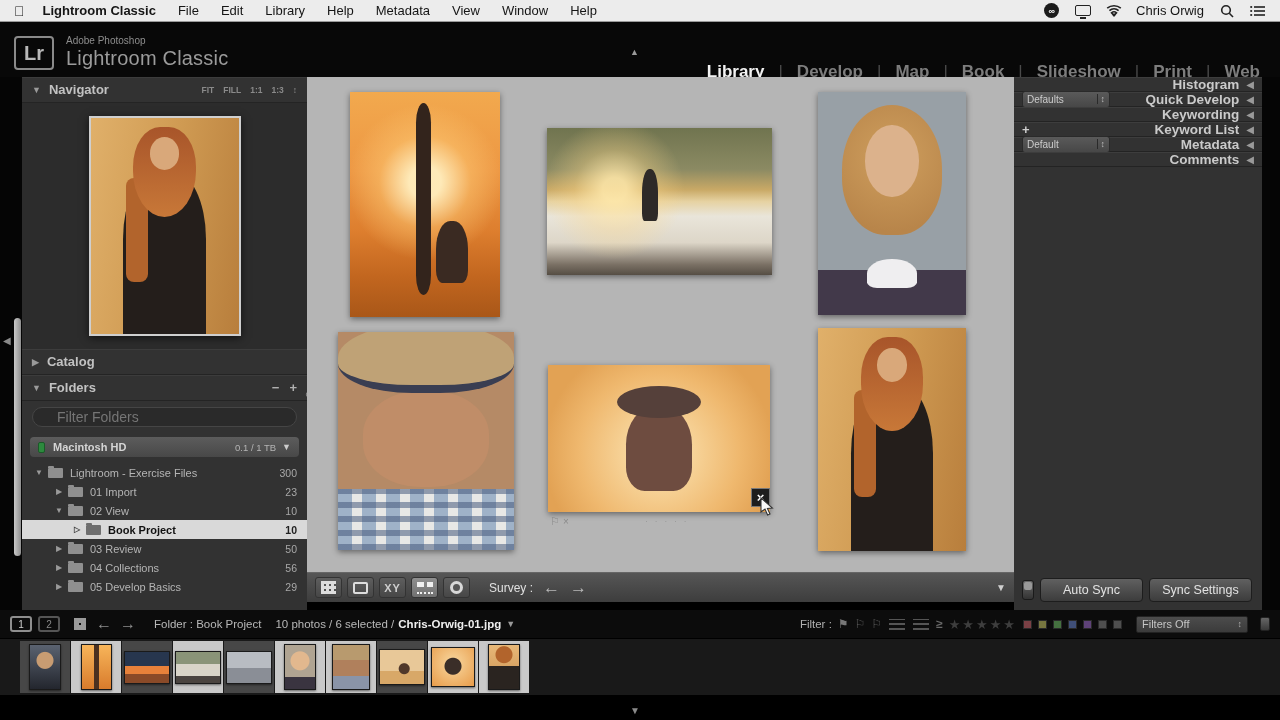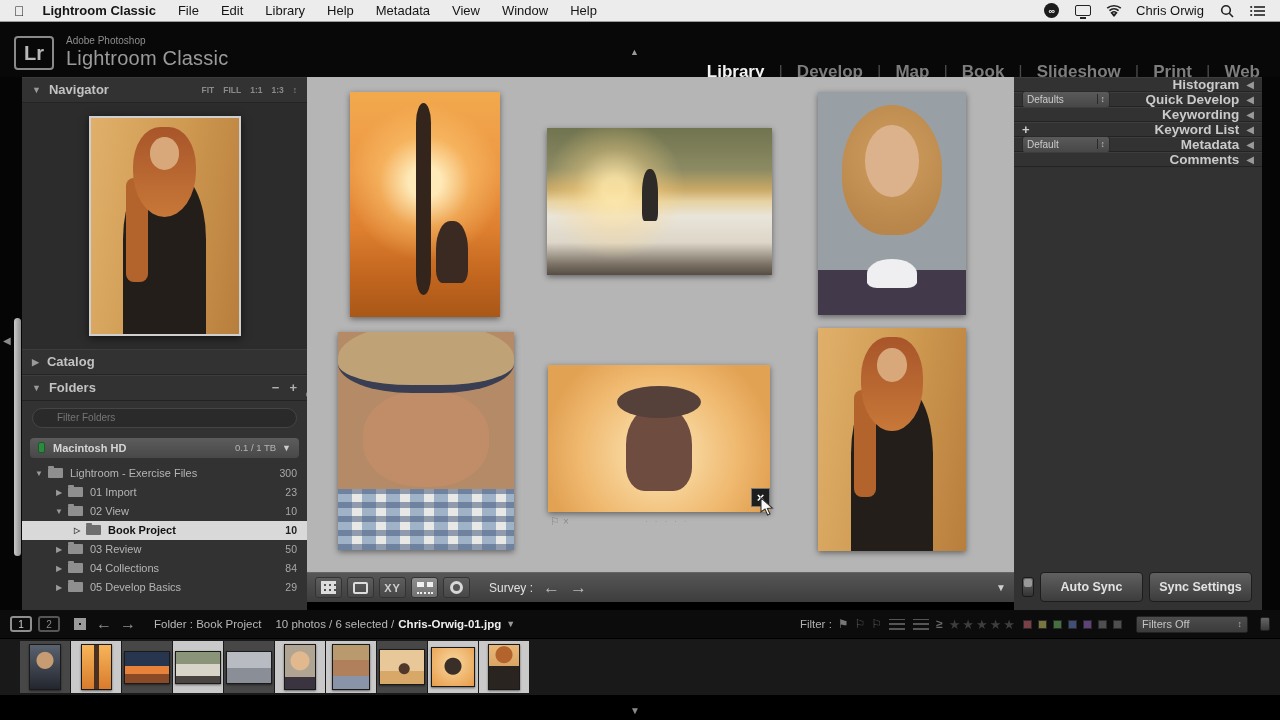--- a/index.html
+++ b/index.html
@@ -46,21 +46,21 @@
     font-size:13px; font-weight:bold; border-bottom:1px solid #242424; box-shadow:0 1px 0 #3c3c3c inset; position:relative;}
   .phead .tri { font-size:9px; color:#9a9a9a; margin-right:8px; }
   .zoomopts { margin-left:auto; display:flex; gap:9px; font-size:8.5px; font-weight:bold; color:#8a8a8a; align-items:center;}
   .nav-preview-wrap { height:246px; display:flex; align-items:center; justify-content:center; background:#2c2c2c;}
   .nav-preview { width:152px; height:220px; border:2px solid #cfcfcf; position:relative; overflow:hidden;
     background:linear-gradient(100deg,#e0b06a 0%,#cf9a52 50%,#b87e3c 100%); box-shadow:0 2px 8px rgba(0,0,0,.6);}
 
   .folders-head .pm { margin-left:auto; display:flex; gap:10px; color:#b0b0b0; font-size:13px; font-weight:bold;}
   .filter-row { padding:6px 10px; }
   .filter-input { width:100%; height:20px; background:#2a2a2a; border:1px solid #454545; border-radius:10px;
-    color:#777; font-size:10px; padding:0 8px 0 24px; }
+    color:#777; font-size:14px; padding:0 8px 0 24px; }
   .filter-mag { position:absolute; margin:-17px 0 0 8px; color:#8a8a8a; font-size:10px;}
   .volume { margin:4px 8px; height:20px; background:linear-gradient(180deg,#5c5c5c,#484848); border-radius:4px;
     display:flex; align-items:center; padding:0 8px; font-size:11px; color:#d5d5d5; font-weight:bold;}
   .vol-led { width:7px; height:11px; background:#2d8a3e; border:1px solid #1a5a28; border-radius:2px; margin-right:8px;}
   .vol-cap { margin-left:auto; font-weight:normal; font-size:9.5px; color:#b5b5b5; margin-right:6px;}
   .vol-tri { font-size:9px; color:#cccccc; }
 
   .tree { margin-top:6px; font-size:11px; color:#b5b5b5; }
   .tree-row { height:19px; display:flex; align-items:center; padding-right:10px; }
   .tree-row .disc { width:10px; font-size:8px; color:#9a9a9a; text-align:center; margin-right:4px;}
@@ -83,22 +83,22 @@
     border-bottom:1px solid #232323; box-shadow:0 1px 0 #3d3d3d inset; }
   .rsec .rtitle { margin-left:auto; color:#cacaca; font-size:13.5px; font-weight:bold; }
   .rsec .rcaret { color:#9a9a9a; font-size:10px; margin-left:7px; }
   .rdrop { width:88px; height:17px; background:linear-gradient(180deg,#5a5a5a,#474747); border:1px solid #2a2a2a;
     border-radius:3px; display:flex; align-items:center; font-size:10px; color:#cccccc; padding:0 4px; }
   .rdrop .updn { margin-left:auto; font-size:9px; color:#bbb; border-left:1px solid #2a2a2a; padding-left:3px;}
   .rplus { color:#cfcfcf; font-size:13px; font-weight:bold; margin-right:8px;}
   .sync-row { position:absolute; bottom:8px; left:8px; right:10px; display:flex; gap:6px; align-items:center;}
   .sync-toggle { width:12px; height:20px; background:linear-gradient(180deg,#666,#333); border:1px solid #1a1a1a; border-radius:3px; position:relative;}
   .sync-toggle:after { content:""; position:absolute; left:1px; top:1px; width:8px; height:8px; background:#999; border-radius:2px;}
-  .sync-btn { flex:1; height:30px; background:linear-gradient(180deg,#606060,#3c3c3c); border:1px solid #1d1d1d;
-    border-radius:4px; color:#e2e2e2; font-size:12.5px; font-weight:bold; display:flex; align-items:center; justify-content:center;}
+  .sync-btn { flex:1; height:24px; background:linear-gradient(180deg,#606060,#3c3c3c); border:1px solid #1d1d1d;
+    border-radius:4px; color:#e2e2e2; font-size:12.5px; font-weight:normal; display:flex; align-items:center; justify-content:center;}
 
   
   .main-area { left:307px; top:77px; width:707px; height:495px; background:#b5b5b5; overflow:hidden; }
   .photo { position:absolute; box-shadow:0 2px 6px rgba(0,0,0,.45); overflow:hidden; }
   .p1 { left:43px; top:15px; width:150px; height:225px;
     background:radial-gradient(circle at 50% 40%, rgba(255,238,190,.95) 0 16px, rgba(255,205,120,.45) 46px, rgba(255,255,255,0) 78px),
     linear-gradient(180deg,#f2a94e 0%,#ed9743 35%,#dd7e2e 62%,#c2661f 82%,#a95718 100%);}
   .p1 .board { position:absolute; left:44%; top:5%; width:15px; height:85%; background:#33241c; border-radius:10px/26px;}
   .p1 .sil { position:absolute; left:57%; bottom:15%; width:32px; height:62px; background:#3a2a22; border-radius:45% 45% 20% 20%;}
   .p2 { left:240px; top:51px; width:225px; height:147px;
@@ -352,21 +352,21 @@
       <div class="tree-row lvl1">
         <span class="disc">▶</span>
           <span class="fico"></span>
         <span class="flabel">03 Review</span>
         <span class="fcount">50</span>
       </div>
       <div class="tree-row lvl1">
         <span class="disc">▶</span>
           <span class="fico"></span>
         <span class="flabel">04 Collections</span>
-        <span class="fcount">84</span>
+        <span class="fcount">56</span>
       </div>
       <div class="tree-row lvl1">
         <span class="disc">▶</span>
           <span class="fico"></span>
         <span class="flabel">05 Develop Basics</span>
         <span class="fcount">29</span>
       </div>
     </div>
   </div>
 

